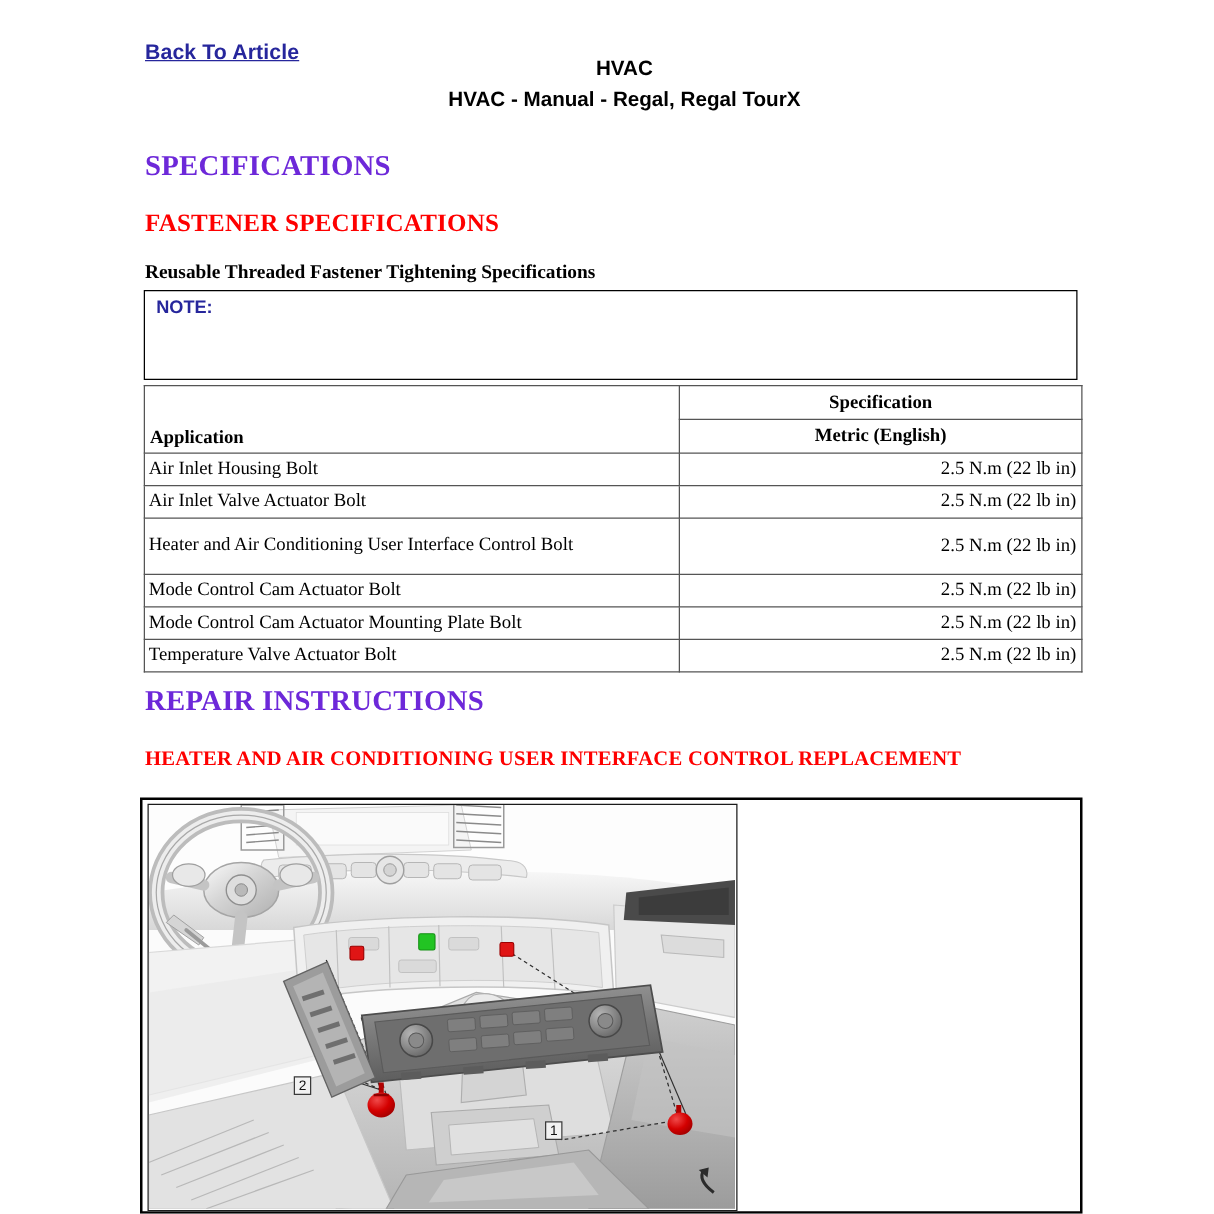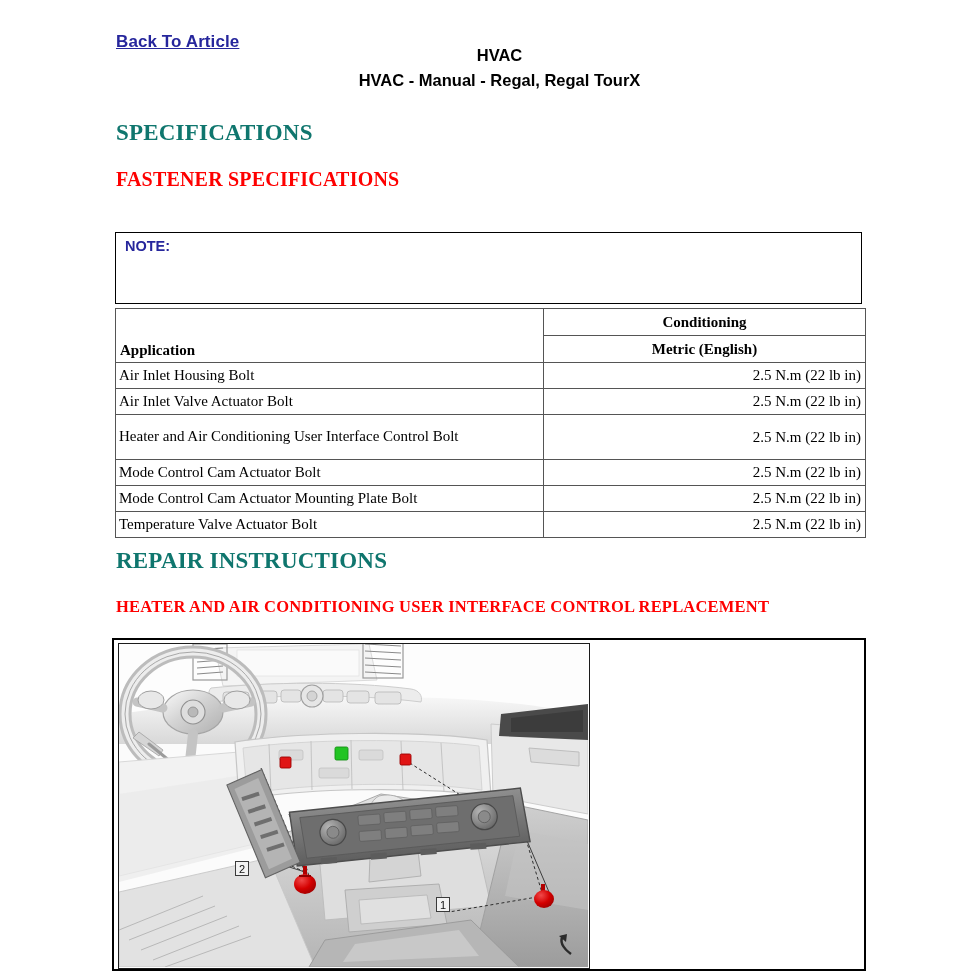--- a/index.html
+++ b/index.html
@@ -47,21 +47,21 @@
   }
   .doc-title.t1 { top: 46px; font-size: 16.5px; }
   .doc-title.t2 { top: 71px; font-size: 16.5px; }
 
   
   .h-blue {
     position: absolute;
     left: 116px;
     font-family: "Liberation Serif", "DejaVu Serif", serif;
     font-weight: bold;
-    color: #0f766e;
+    color: #6d28d9;
     font-size: 23px;
     letter-spacing: 0.2px;
   }
   .h-red {
     position: absolute;
     left: 116px;
     font-family: "Liberation Serif", "DejaVu Serif", serif;
     font-weight: bold;
     color: #fe0000;
     font-size: 20px;
@@ -202,34 +202,35 @@
 
 <div class="page">
 
   <a class="backlink" href="#">Back To Article</a>
 
   <div class="doc-title t1">HVAC</div>
   <div class="doc-title t2">HVAC - Manual - Regal, Regal TourX</div>
 
   <div class="h-blue" id="spec-heading">SPECIFICATIONS</div>
   <div class="h-red" id="fastener-heading">FASTENER SPECIFICATIONS</div>
+  <div class="h-black" id="reusable-heading">Reusable Threaded Fastener Tightening Specifications</div>
 
   <div class="notebox">
     <div class="note-label">NOTE:</div>
   </div>
 
   <table class="spec-table">
     <colgroup>
         <col class="col-app">
         <col>
       </colgroup>
     <tbody>
       <tr>
         <td class="hdr-application" rowspan="2">Application</td>
-        <td class="hdr-spec">Conditioning</td>
+        <td class="hdr-spec">Specification</td>
       </tr>
       <tr>
         <td class="hdr-metric">Metric (English)</td>
       </tr>
       <tr class="row-std">
         <td class="app-cell">Air Inlet Housing Bolt</td>
         <td class="val-cell">2.5 N.m (22 lb in)</td>
       </tr>
       <tr class="row-std">
         <td class="app-cell">Air Inlet Valve Actuator Bolt</td>

